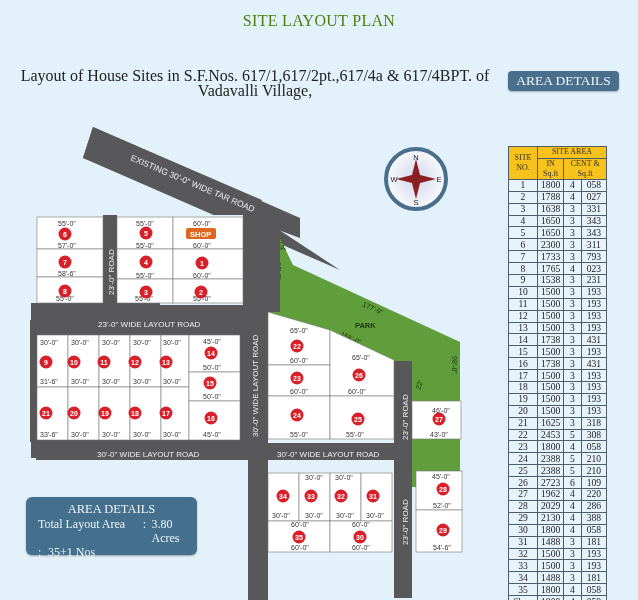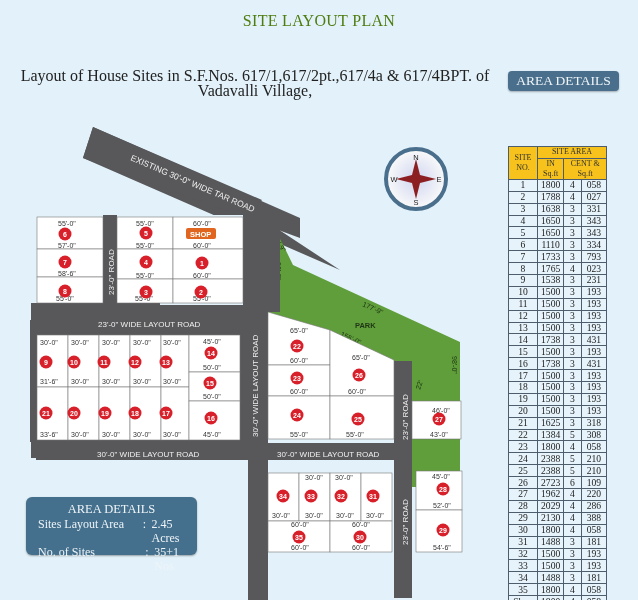--- a/index.html
+++ b/index.html
@@ -370,23 +370,23 @@
         <td>343</td>
       </tr>
       <tr>
         <td>5</td>
         <td>1650</td>
         <td>3</td>
         <td>343</td>
       </tr>
       <tr>
         <td>6</td>
-        <td>1110</td>
-        <td>3</td>
-        <td>334</td>
+        <td>2300</td>
+        <td>3</td>
+        <td>311</td>
       </tr>
       <tr>
         <td>7</td>
         <td>1733</td>
         <td>3</td>
         <td>793</td>
       </tr>
       <tr>
         <td>8</td>
         <td>1765</td>
@@ -466,21 +466,21 @@
         <td>193</td>
       </tr>
       <tr>
         <td>21</td>
         <td>1625</td>
         <td>3</td>
         <td>318</td>
       </tr>
       <tr>
         <td>22</td>
-        <td>1384</td>
+        <td>2453</td>
         <td>5</td>
         <td>308</td>
       </tr>
       <tr>
         <td>23</td>
         <td>1800</td>
         <td>4</td>
         <td>058</td>
       </tr>
       <tr>
@@ -566,22 +566,21 @@
         <td>11265</td>
         <td>25</td>
         <td>459</td>
       </tr>
     </tbody>
 </table>
 
 <div class="summary">
   <div class="h">AREA DETAILS</div>
   <div class="row">
-    <span class="k">Sites Layout Area</span>
+    <span class="k">Total Layout Area</span>
     <span class="c">:</span>
-    <span>2.45 Acres</span>
+    <span>3.80 Acres</span>
   </div>
   <div class="row">
-    <span class="k">No. of Sites</span>
     <span class="c">:</span>
     <span>35+1 Nos</span>
   </div>
 </div>
 
 </body></html>

